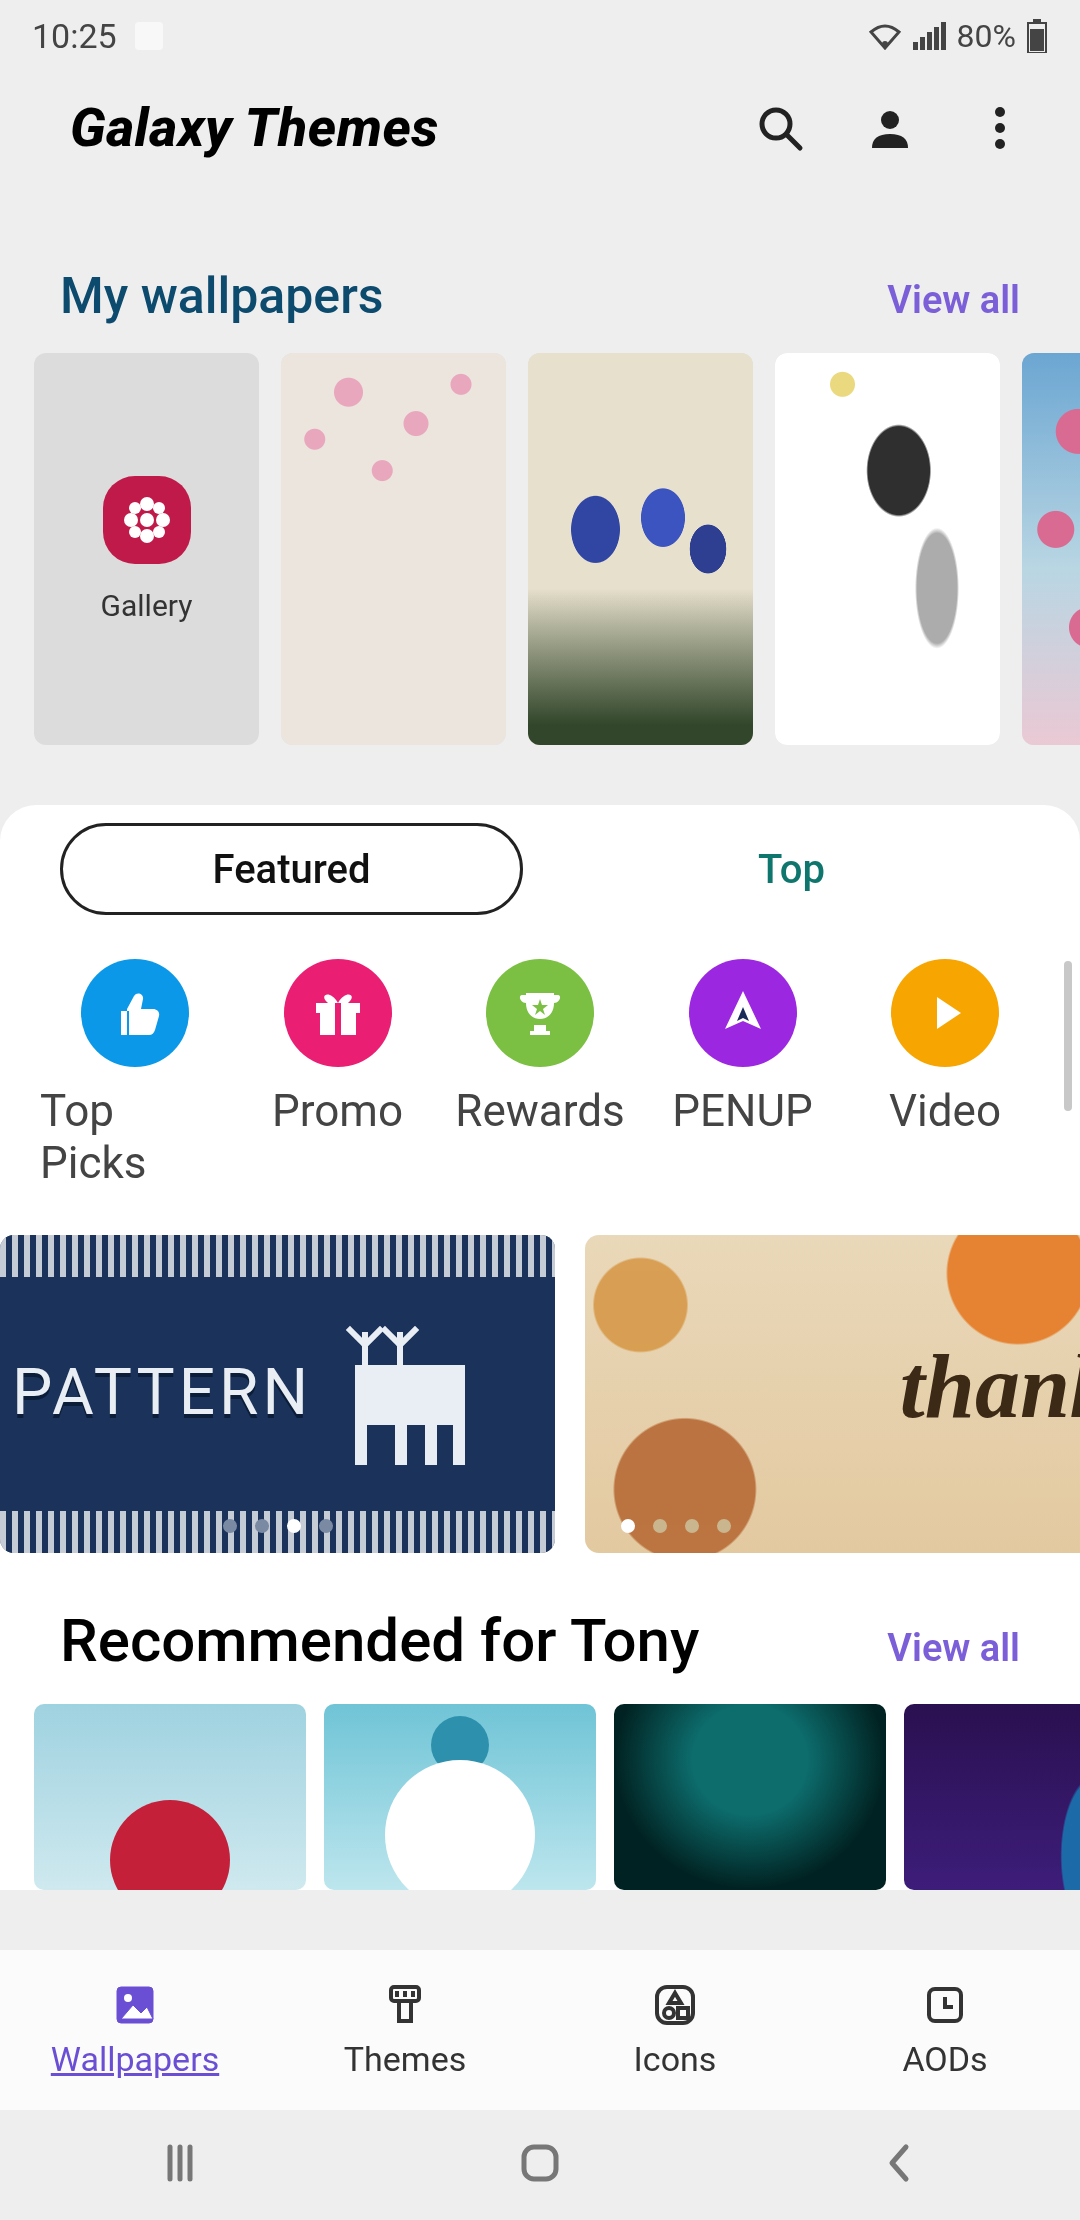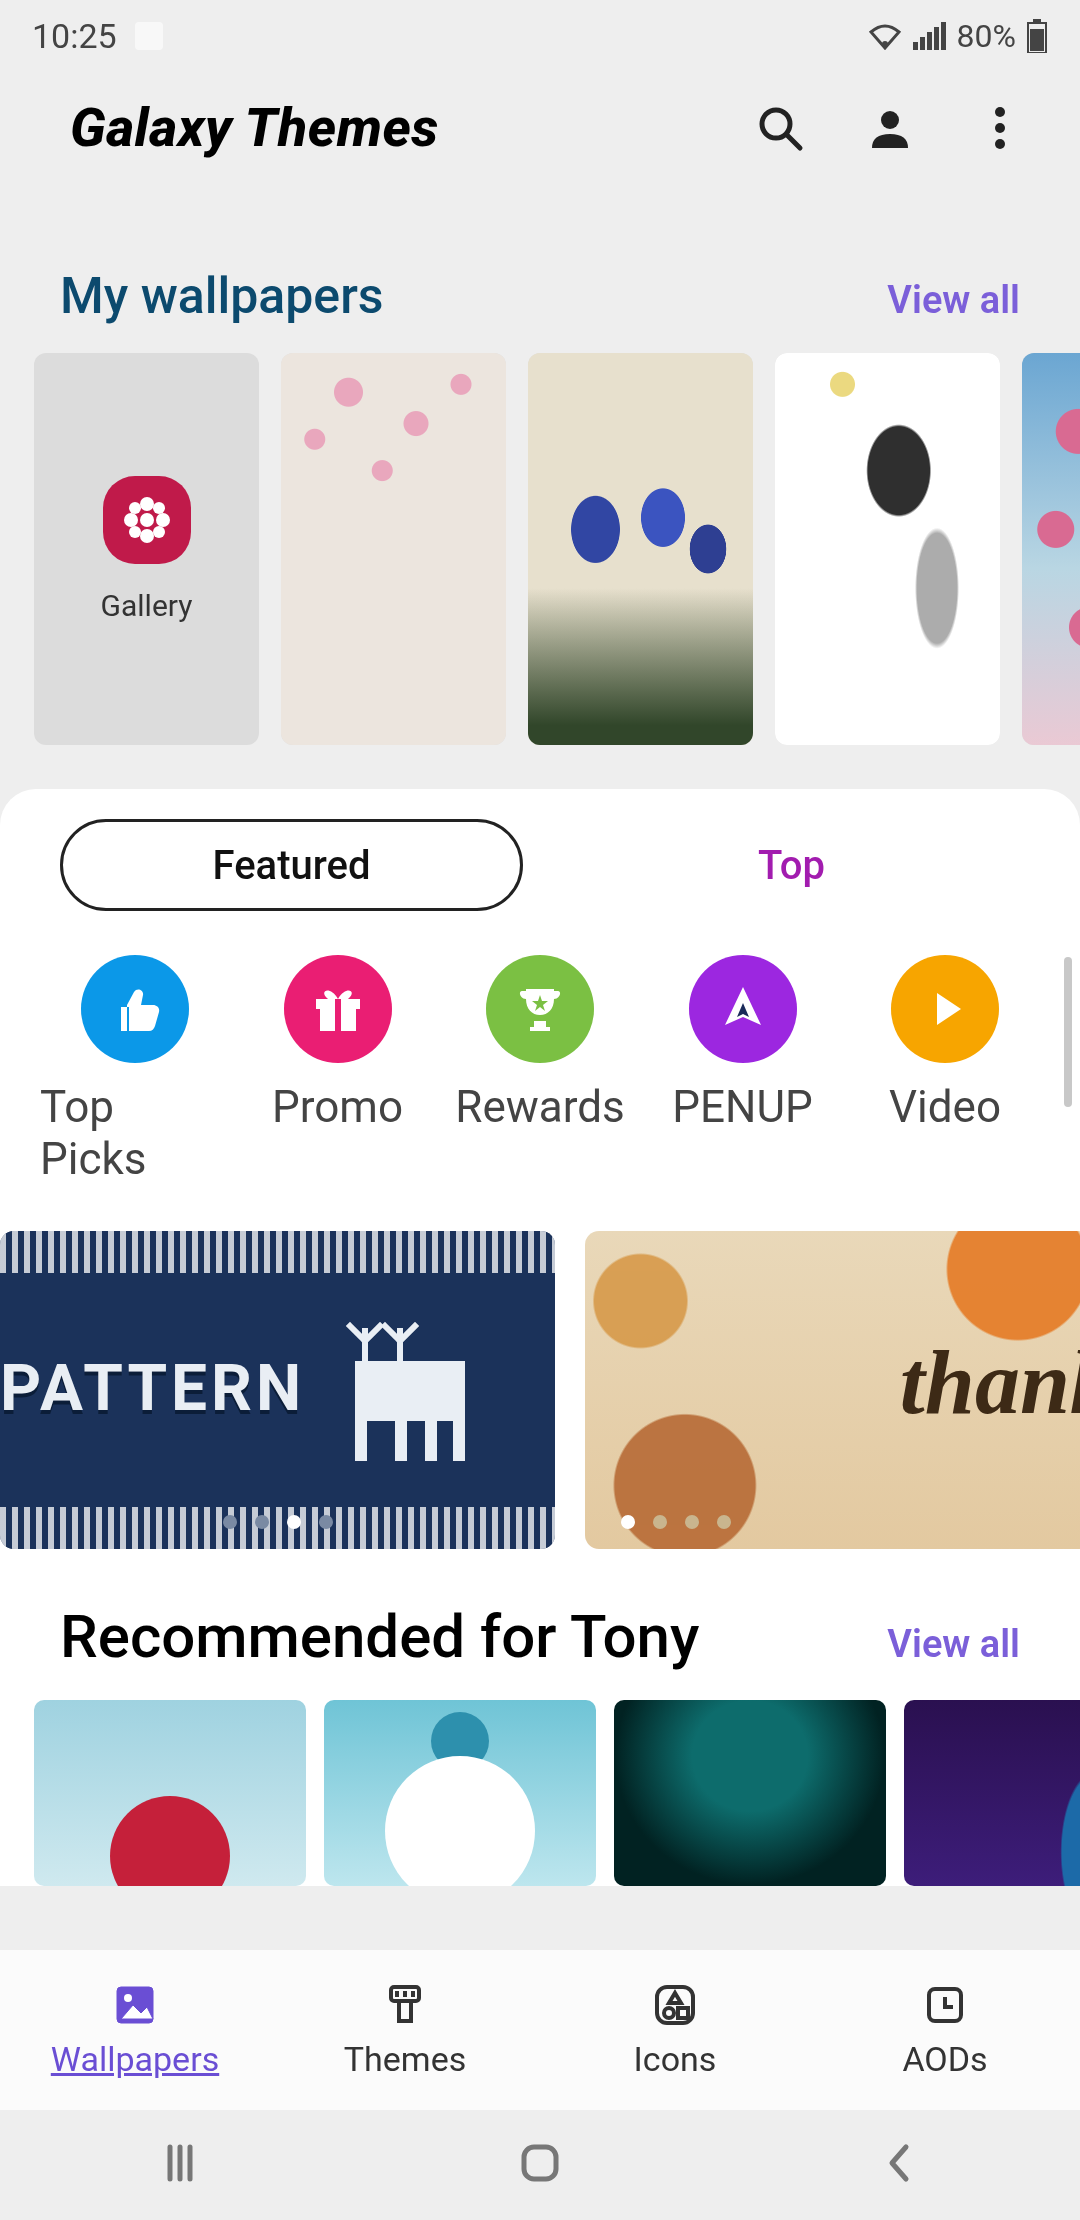--- a/index.html
+++ b/index.html
@@ -51,23 +51,23 @@
       radial-gradient(ellipse 56px 80px at 55% 30%, #0b0b0b 0 55%, transparent 58%),
       radial-gradient(ellipse 40px 110px at 72% 60%, #9e9e9e 0 50%, transparent 55%),
       radial-gradient(circle at 30% 8%, #e8d36a 0 12px, transparent 13px); opacity:.85; }
   .thumb.eiffel { background: linear-gradient(180deg,#6ba6d2 0%,#b9d6e3 55%,#eac9d4 100%); position:relative; }
   .thumb.eiffel::before { content:""; position:absolute; inset:0; background:
       radial-gradient(circle at 25% 20%, #d96a92 0 22px, transparent 23px),
       radial-gradient(circle at 15% 45%, #d96a92 0 18px, transparent 19px),
       radial-gradient(circle at 30% 70%, #d96a92 0 20px, transparent 21px); }
 
   
-  .card { background:#fff; border-radius: 36px 36px 0 0; margin-top: 44px; padding-top: 30px; }
+  .card { background:#fff; border-radius: 36px 36px 0 0; margin-top: 60px; padding-top: 18px; }
   .tab-row { display:flex; align-items:center; gap: 40px; padding: 0 60px; }
-  .tab { flex:1; height: 92px; display:flex; align-items:center; justify-content:center; font-size:40px; font-weight:500; color:#a21caf; border-radius:46px; }
+  .tab { flex:1; height: 92px; display:flex; align-items:center; justify-content:center; font-size:40px; font-weight:500; color:#0f766e; border-radius:46px; }
   .tab.active { border: 3px solid #222; color:#111; }
 
   
   .quick-row { display:flex; justify-content:space-between; padding: 44px 40px 26px; position: relative; }
   .quick { width: 190px; display:flex; flex-direction:column; align-items:center; gap:18px; }
   .qcir { width:108px; height:108px; border-radius:50%; display:flex; align-items:center; justify-content:center; }
   .qlabel { font-size:44px; color:#444; }
   .q-blue { background:#0b98e8; }
   .q-pink { background:#ea1e73; }
   .q-green{ background:#7bc043; }
@@ -76,21 +76,21 @@
   .scroll-ind { position:absolute; right:8px; top:46px; width:8px; height:150px; background:#c8c8c8; border-radius:4px; }
 
   
   .banner-row { display:flex; gap:30px; padding: 20px 0 0; overflow:hidden; }
   .banner { flex:0 0 555px; height:318px; border-radius:14px; position:relative; overflow:hidden; }
   .bnr-pattern { background: #1b325a; }
   .bnr-pattern .inner { position:absolute; inset:0; }
   .bnr-pattern .border { position:absolute; left:0; right:0; height:42px; background:
       repeating-linear-gradient(90deg,#fff 0 6px,#1b325a 6px 12px); opacity:.75; }
   .bnr-pattern .border.top { top:0; } .bnr-pattern .border.bot { bottom:0; }
-  .bnr-pattern .title { position:absolute; left:0; top:120px; font-weight:700; font-size:64px; color:#e9eef4; letter-spacing:4px; text-shadow:0 4px 0 #0b1d38; }
+  .bnr-pattern .title { position:absolute; left:12px; top:120px; font-weight:400; font-size:64px; color:#e9eef4; letter-spacing:4px; text-shadow:0 4px 0 #0b1d38; }
   .bnr-pattern .deer { position:absolute; right:60px; top:80px; width:170px; height:170px; }
   .bnr-pattern .dots { position:absolute; bottom:20px; left:50%; transform:translateX(-50%); display:flex; gap:18px; }
   .bnr-pattern .dots span { width:14px; height:14px; border-radius:50%; background:#7a8aa3; }
   .bnr-pattern .dots span.on { background:#fff; }
   .bnr-thanks { background: linear-gradient(180deg,#e9d8b9,#e3c9a0); position:relative; }
   .bnr-thanks::before { content:""; position:absolute; inset:0; background:
      radial-gradient(circle at 78% 12%, #e57b25 0 70px, transparent 72px),
      radial-gradient(circle at 18% 80%, #b76b36 0 70px, transparent 72px),
      radial-gradient(circle at 10% 22%, #d79a4a 0 46px, transparent 48px); opacity:.9; }
   .bnr-thanks .title { position:absolute; right:-10px; top:100px; font-family: cursive; font-style:italic; font-weight:700; font-size:90px; color:#3d2a16; }

